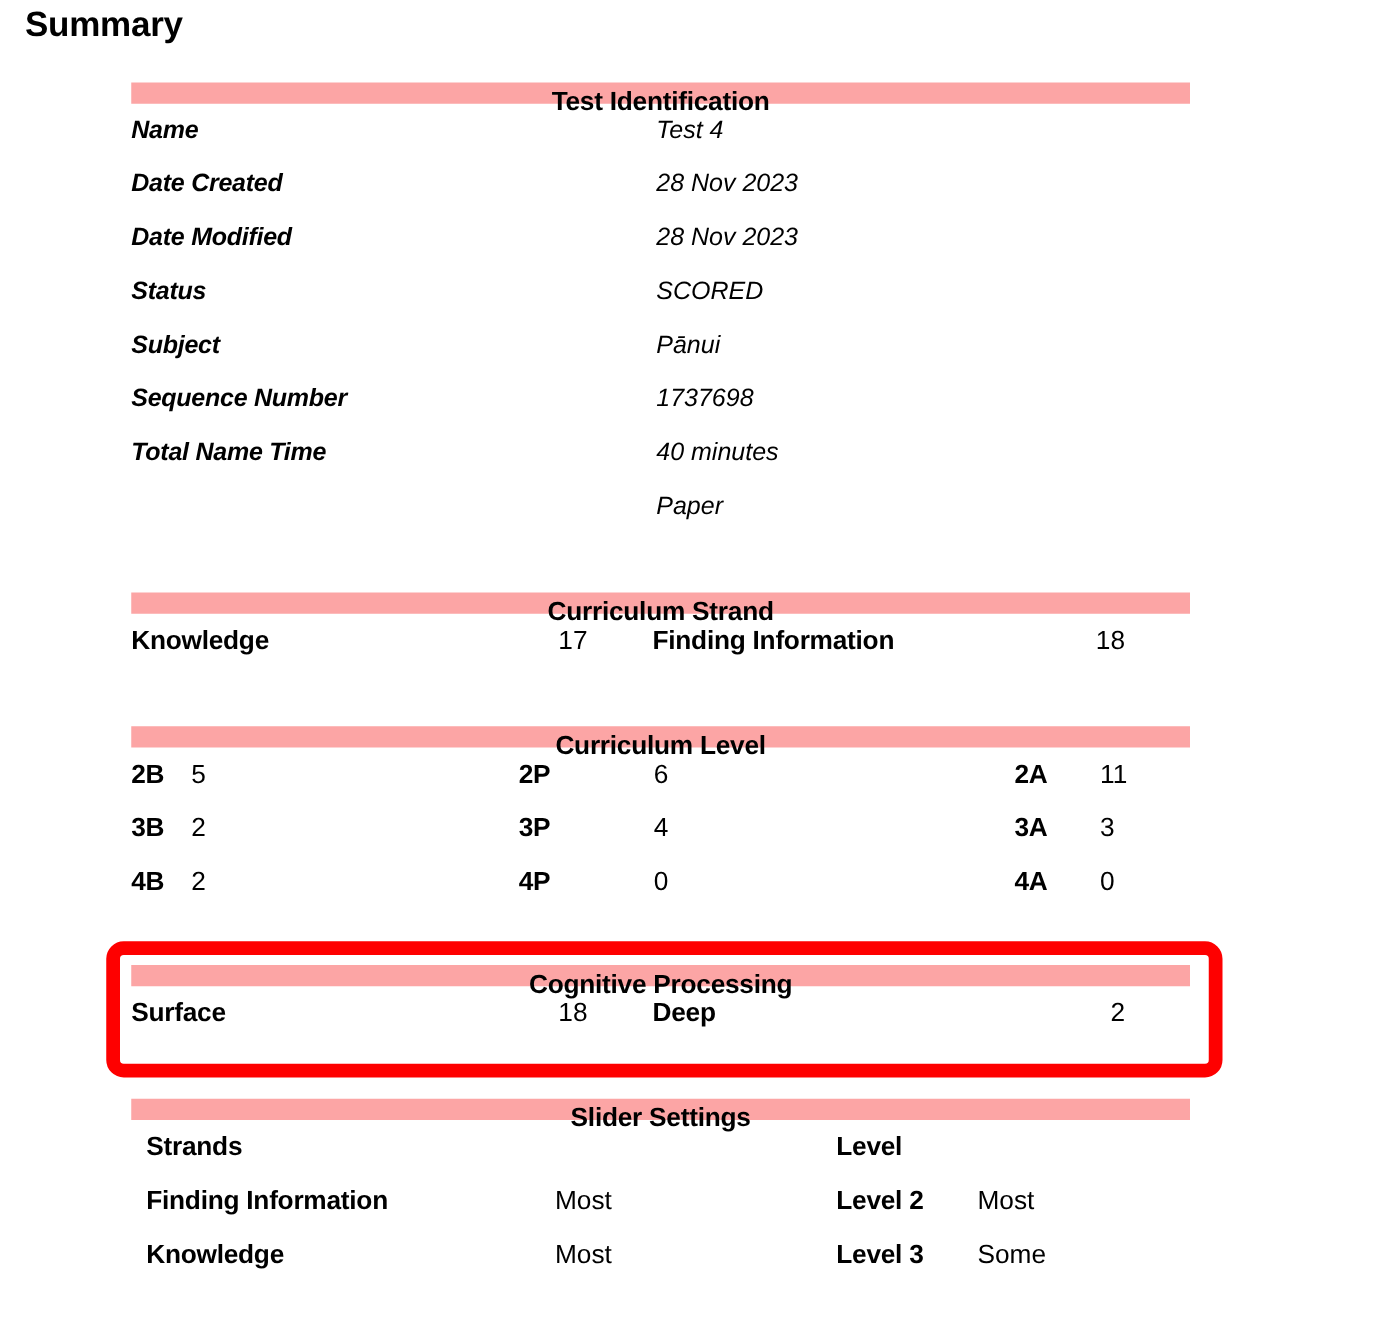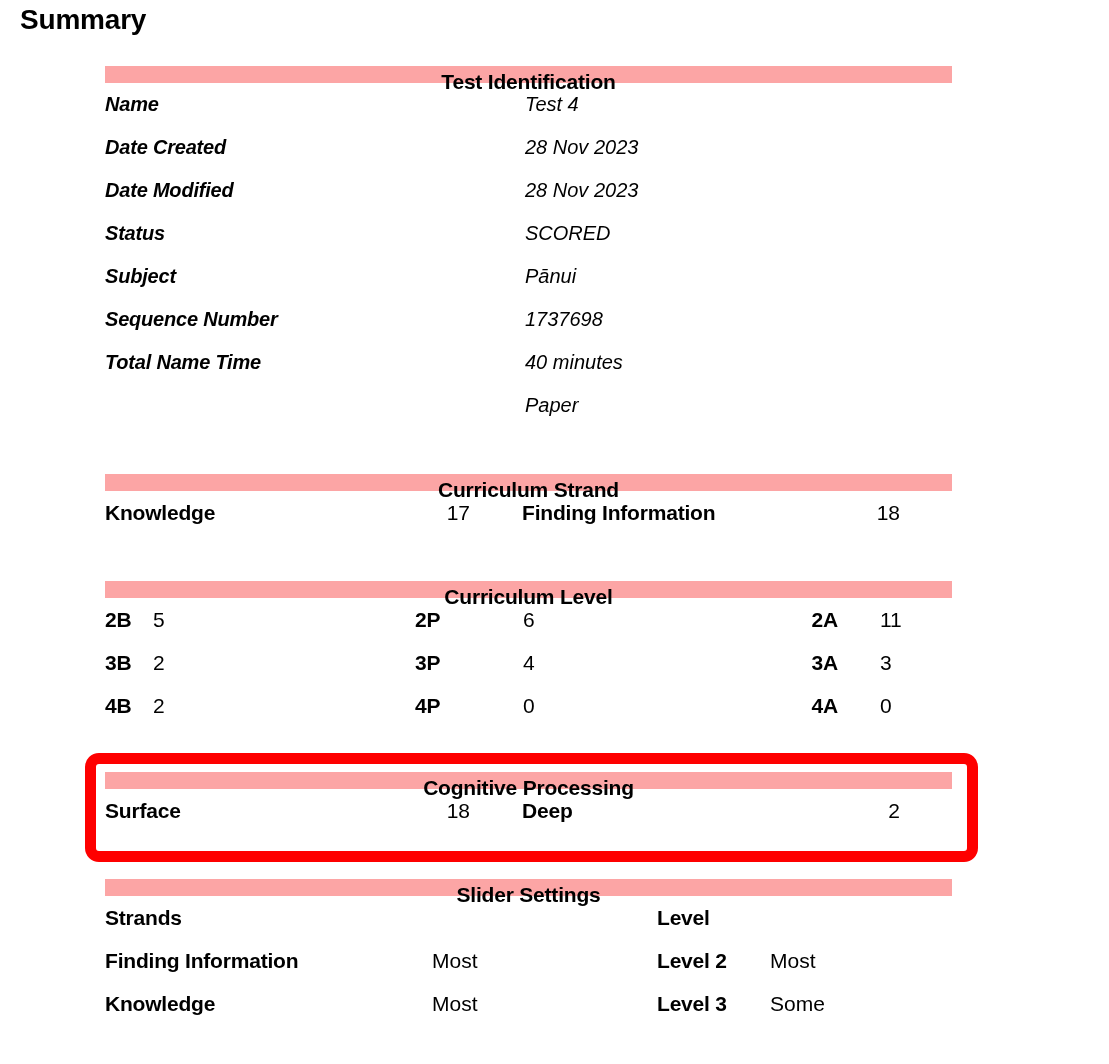--- a/index.html
+++ b/index.html
@@ -120,20 +120,21 @@
   .triple-row .c3-label { position: absolute; left: 653px; width: 80px; top: 0; text-align: right; font-weight: bold; letter-spacing: -0.2px; }
   .triple-row .c3-value { position: absolute; left: 775px; top: 0; font-weight: normal; }
 
   
   .slider-row {
     position: relative;
     height: 43px;
     line-height: 43px;
     font-size: 21px;
     white-space: nowrap;
+    margin-left: 12px;
   }
   .slider-row .s-strand-label { position: absolute; left: 0;   top: 0; font-weight: bold; letter-spacing: -0.2px; }
   .slider-row .s-strand-value { position: absolute; left: 327px; top: 0; font-weight: normal; }
   .slider-row .s-level-label  { position: absolute; left: 552px; top: 0; font-weight: bold; letter-spacing: -0.2px; }
   .slider-row .s-level-value  { position: absolute; left: 665px; top: 0; font-weight: normal; }
 
   
   .highlight-box {
     position: absolute;
     left: 85px;

